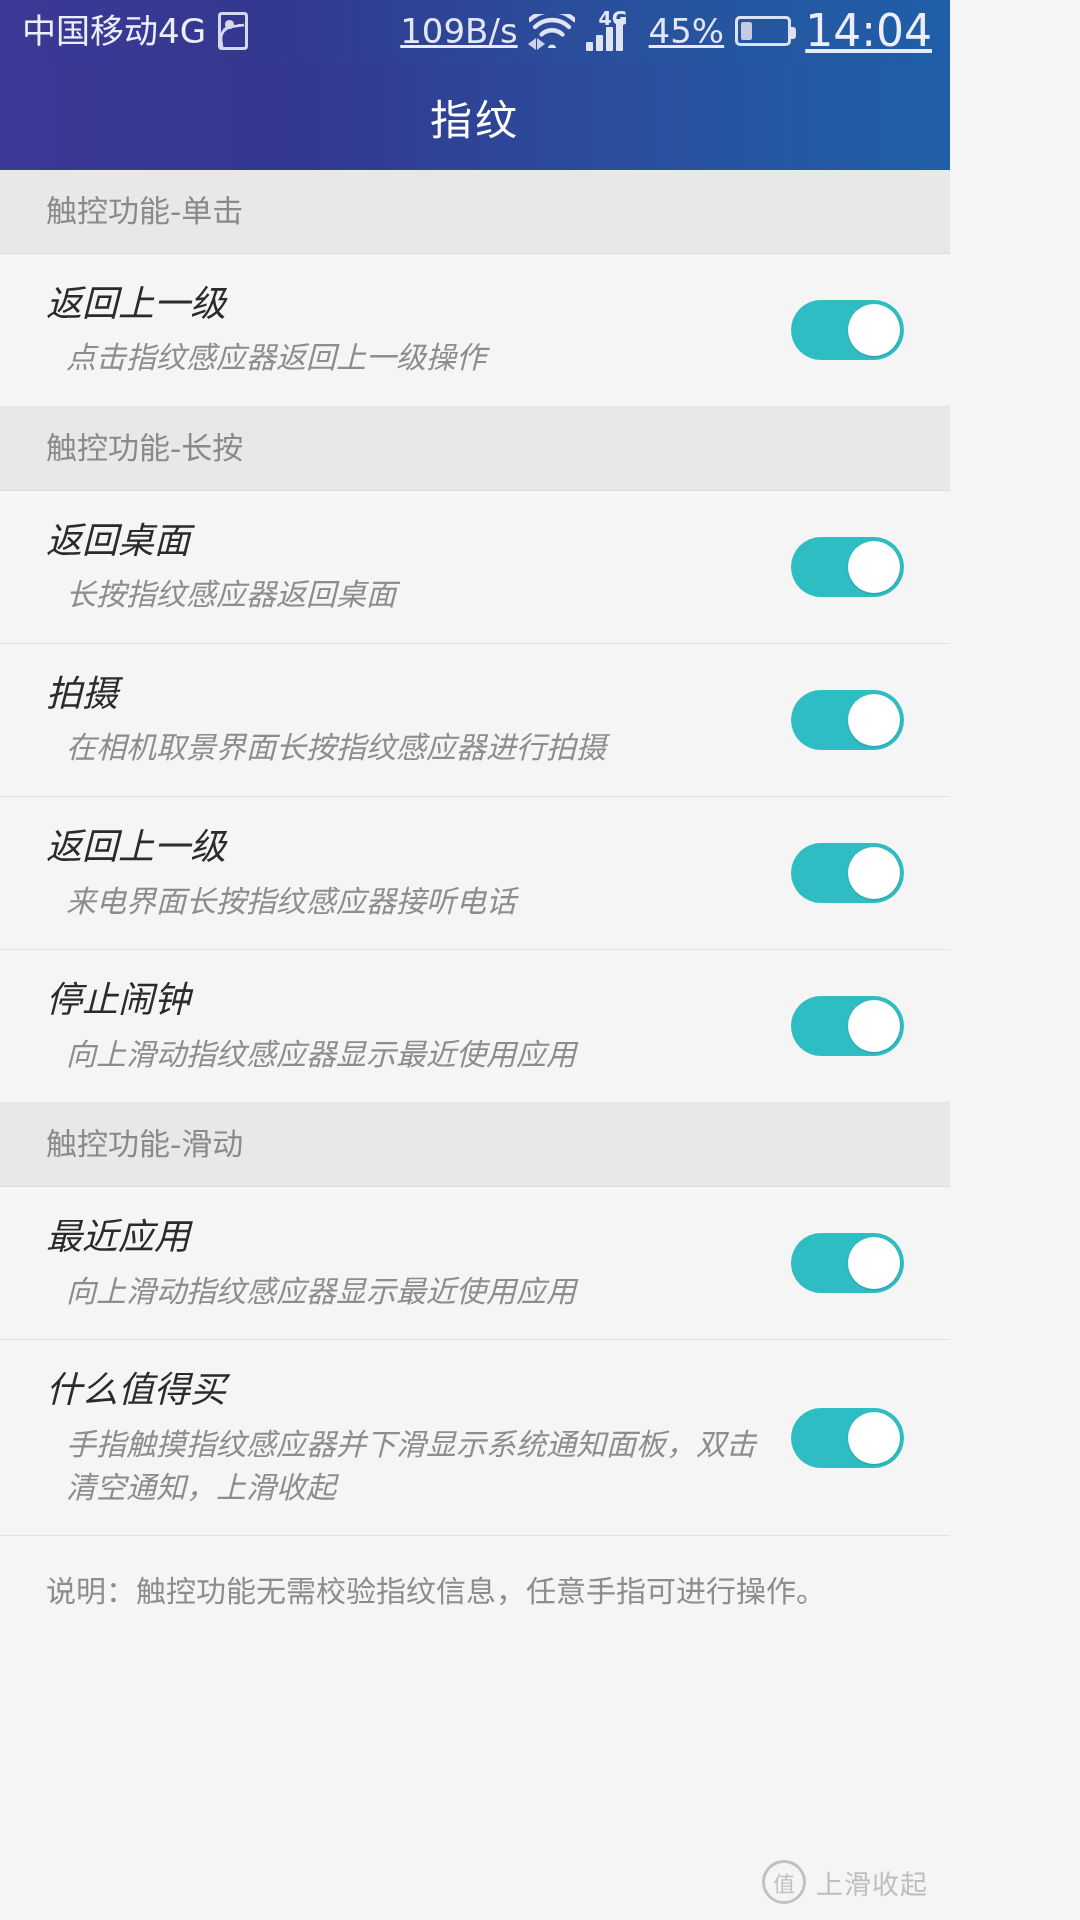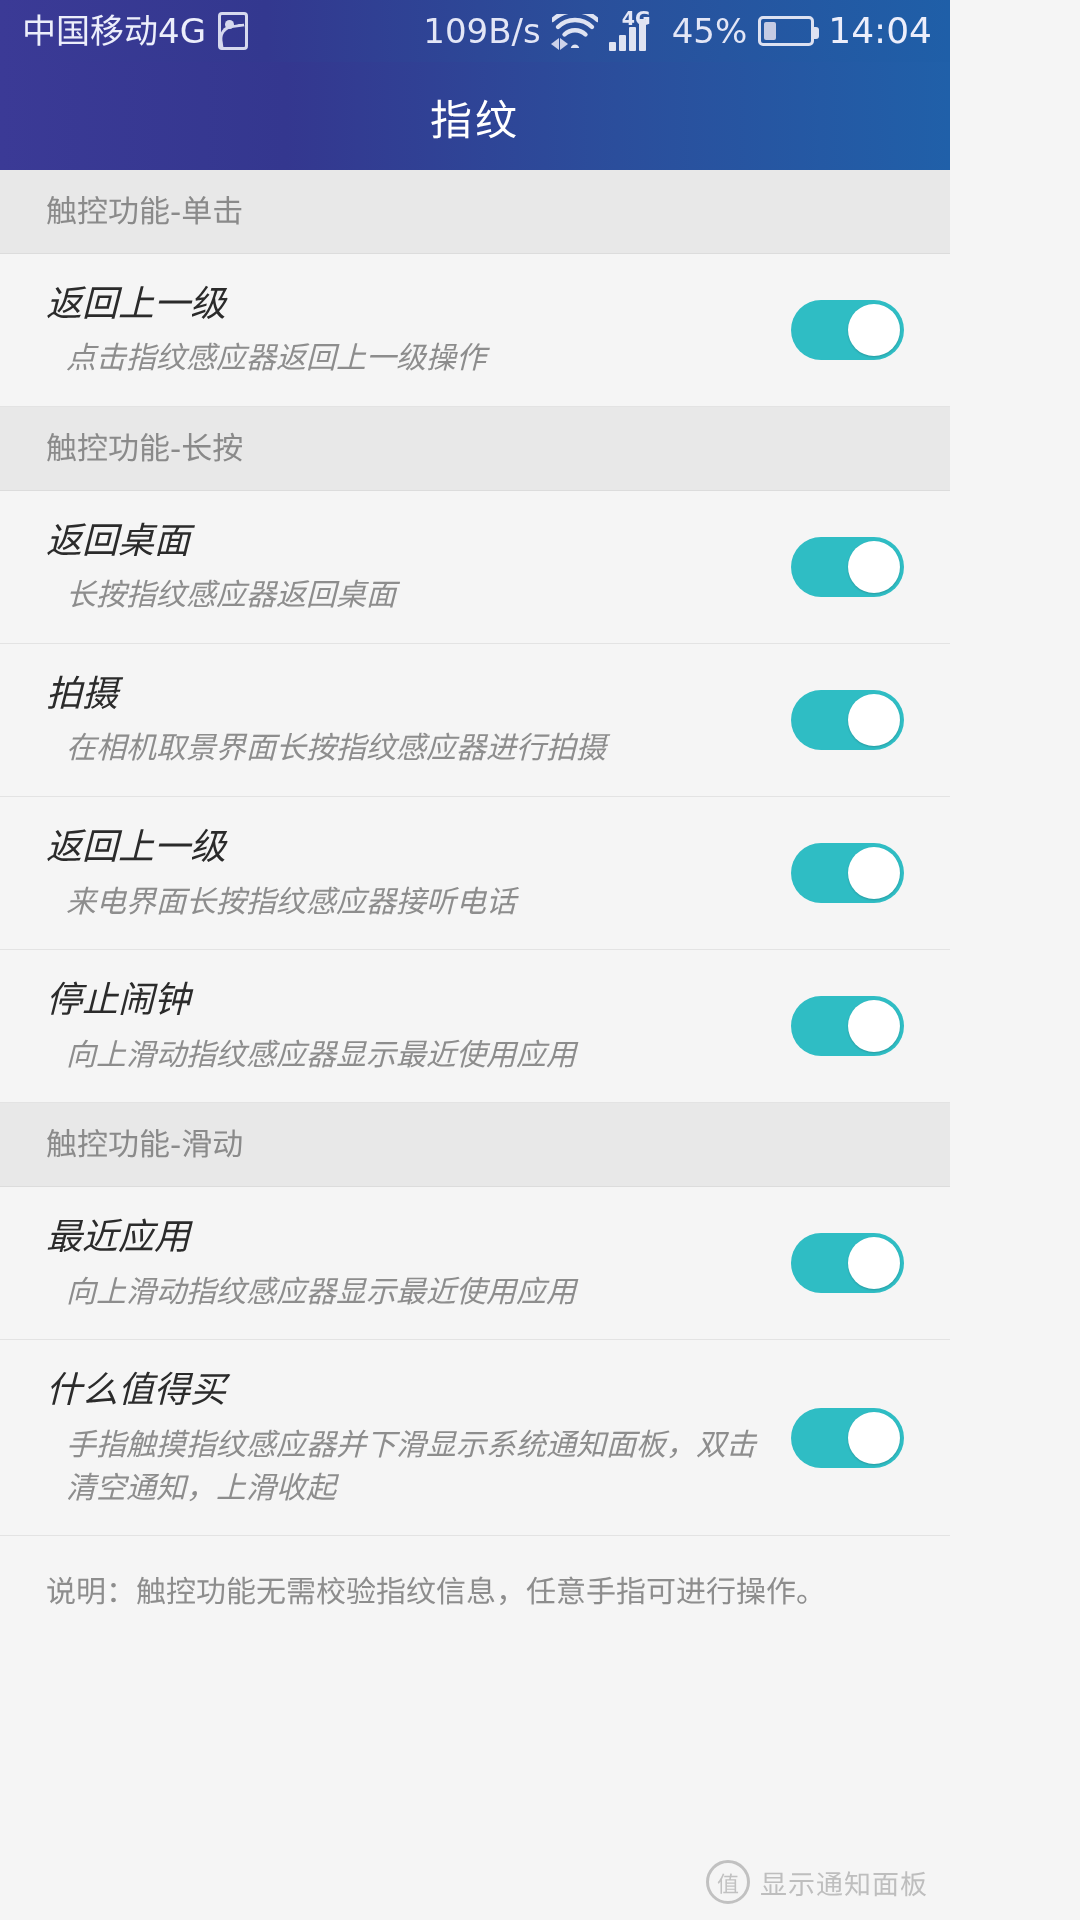--- a/index.html
+++ b/index.html
@@ -15,24 +15,24 @@
   
   .statusbar {
     height:62px;
     background:linear-gradient(90deg,#3b3a96 0%,#33388f 28%,#2a4f9b 62%,#1f5fa8 100%);
     display:flex; align-items:center; justify-content:space-between;
     padding:0 18px 0 22px;
     color:#e8eaf5;
   }
   .sb-left { display:flex; align-items:center; gap:12px; }
   .carrier { font-size:34px; letter-spacing:0px; color:#eceefb; line-height:1; }
-  .sb-right { display:flex; align-items:center; gap:11px; }
+  .sb-right { display:flex; align-items:center; gap:11px;text-decoration:underline; }
   .netspeed { font-size:34px; color:#e3e6f6; line-height:1; }
   .batpct  { font-size:34px; color:#e3e6f6; line-height:1; }
-  .clock   { font-size:36px; color:#eceefb; line-height:1; margin-left:3px; }
+  .clock   { font-size:44px; color:#eceefb; line-height:1; margin-left:3px; }
 
   .icon-screenshot {
     width:30px; height:38px; border:3px solid #d6d9ee; border-radius:4px;
     position:relative; display:inline-block;
   }
   .icon-screenshot::before{
     content:""; position:absolute; left:4px; top:5px;
     width:9px; height:9px; border-radius:50%; background:#d6d9ee;
   }
   .icon-screenshot::after{
@@ -237,16 +237,16 @@
         <div class="switch">
           <span class="knob"></span>
         </div>
       </div>
     </div>
 
   <div class="footer-note">说明：触控功能无需校验指纹信息，任意手指可进行操作。</div>
 
   <div class="watermark">
     <span class="wm-badge">值</span>
-    <span class="wm-text">显示通知面板</span>
+    <span class="wm-text">上滑收起</span>
   </div>
 
 </div>
 
 </body></html>

